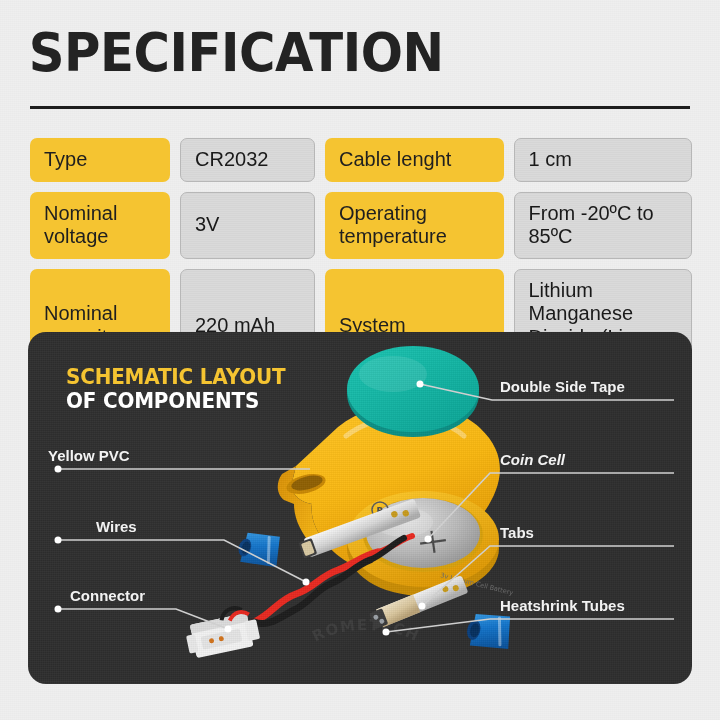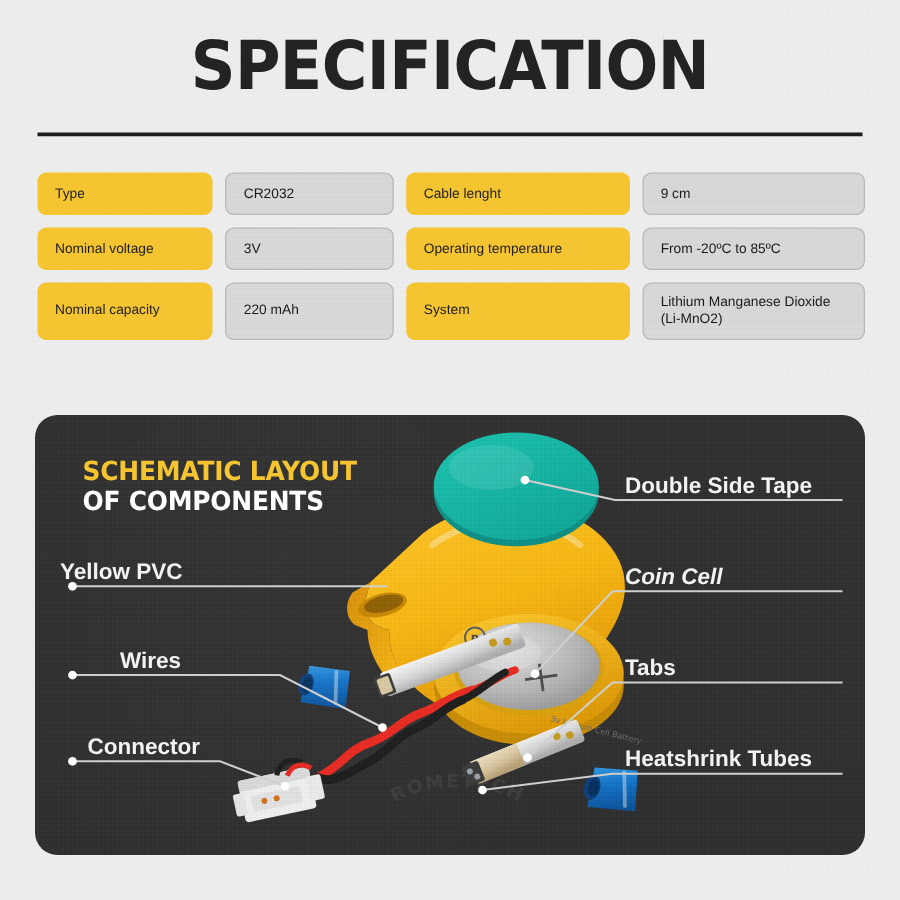--- a/index.html
+++ b/index.html
@@ -23,21 +23,20 @@
     background-image:
       repeating-linear-gradient(0deg, rgba(0,0,0,.018) 0 1px, rgba(255,255,255,.018) 1px 2px),
       repeating-linear-gradient(90deg, rgba(0,0,0,.015) 0 1px, rgba(255,255,255,.015) 1px 2px);
   }
 
   
   .title-wrap {
     position: absolute;
     left: 0; top: 26px;
     width: 720px;
-    text-align: center;
   }
   .title {
     font-family: "DejaVu Sans", sans-serif;
     font-weight: 700;
     font-size: 54px;
     letter-spacing: -0.5px;
     color: #232323;
     transform: scaleX(.92);
     transform-origin: center;
     line-height: 1;
@@ -63,21 +62,21 @@
     column-gap: 10px;
     row-gap: 10px;
   }
   .cell {
     border-radius: 7px;
     padding: 9px 14px;
     display: flex;
     align-items: center;
     min-height: 34px;
     box-sizing: border-box;
-    font-size: 11px;
+    font-size: 20px;
     line-height: 1.18;
   }
   .cell.label {
     background: #f5c431;
     color: #1f1f1f;
     font-weight: 400;
   }
   .cell.value {
     background: #d9d9d9;
     border: 1px solid #b7b7b7;
@@ -127,21 +126,21 @@
     transform: scaleX(.95);
     transform-origin: left center;
   }
   .ph-line1 { color: #f5c431; }
   .ph-line2 { color: #ffffff; }
 
   
   .lead-label {
     position: absolute;
     color: #f2f2f2;
-    font-size: 18px;
+    font-size: 15px;
     font-weight: 700;
     white-space: nowrap;
   }
   .lead-svg {
     position: absolute;
     inset: 0;
     width: 100%;
     height: 100%;
     pointer-events: none;
   }
@@ -161,21 +160,21 @@
 
 <div class="title-wrap">
   <h1 class="title">SPECIFICATION</h1>
 </div>
 <div class="title-rule"></div>
 
 <div class="spec">
   <div class="cell label col-a">Type</div>
   <div class="cell value col-b">CR2032</div>
   <div class="cell label col-c">Cable lenght</div>
-  <div class="cell value col-d">9 cm</div>
+  <div class="cell value col-d">1 cm</div>
 
   <div class="cell label col-a">Nominal voltage</div>
   <div class="cell value col-b">3V</div>
   <div class="cell label col-c">Operating temperature</div>
   <div class="cell value col-d">From -20ºC to 85ºC</div>
 
   <div class="cell label col-a">Nominal capacity</div>
   <div class="cell value col-b">220 mAh</div>
   <div class="cell label col-c">System</div>
   <div class="cell value col-d">Lithium Manganese Dioxide (Li-MnO2)</div>

